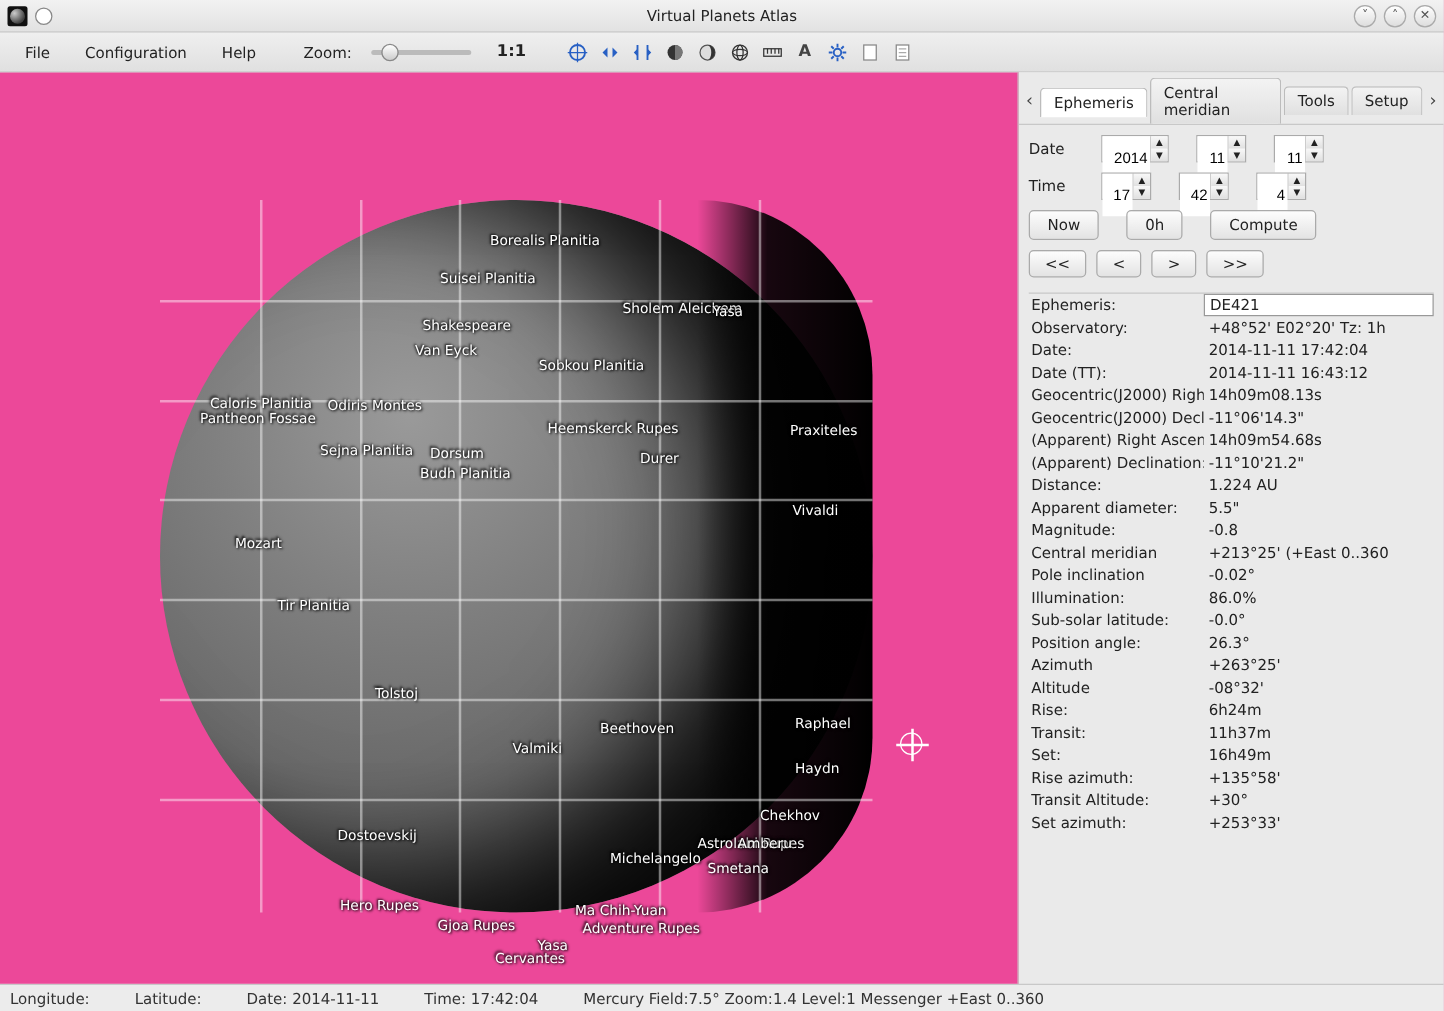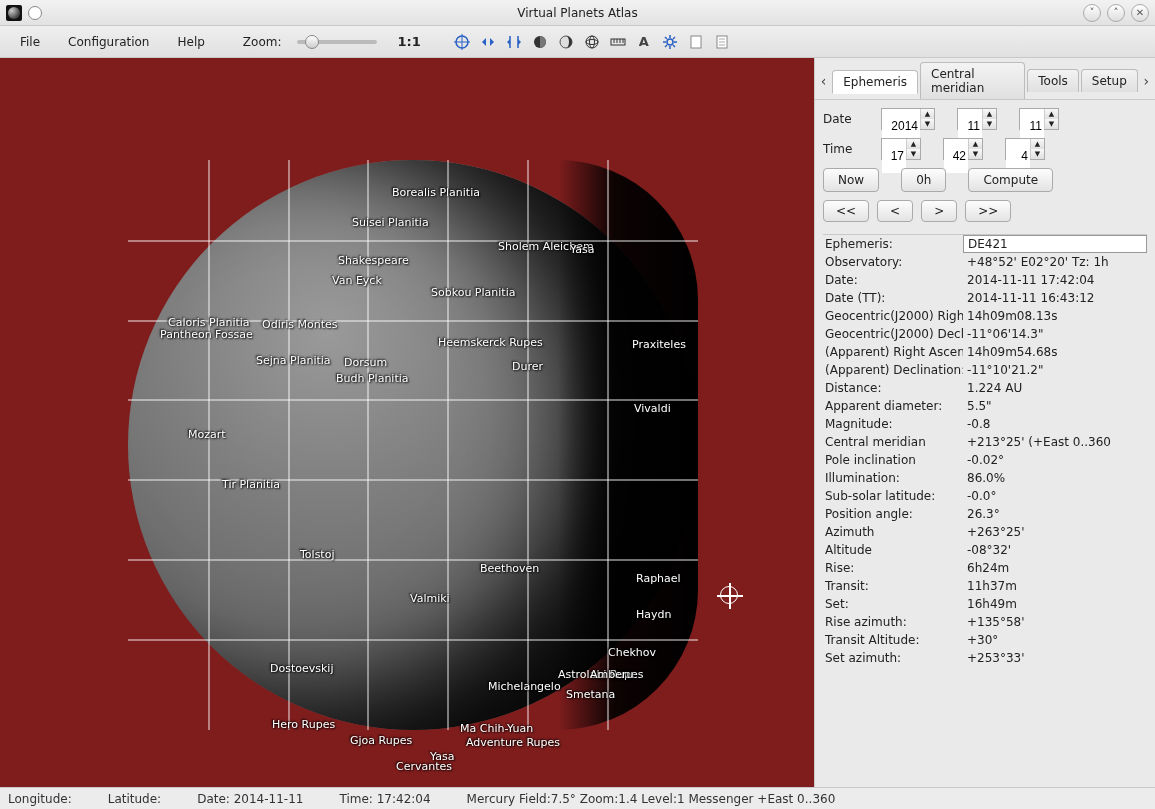--- a/index.html
+++ b/index.html
@@ -67,21 +67,21 @@
 }
 .zoom11 { font-weight:bold; margin:0 10px; font-size:13px; cursor:pointer;}
 .toolbtn {
   width:22px;height:22px;border:1px solid transparent;display:flex;align-items:center;justify-content:center;
   font-size:14px;color:#444;cursor:pointer;
 }
 .toolbtn svg{width:16px;height:16px;}
 
 .main { flex:1; display:flex; min-height:0; }
 .viewport {
-  flex:1; background:#7f1d1d; position:relative; overflow:hidden;
+  flex:1; background:#ec4899; position:relative; overflow:hidden;
   border-right:1px solid #c8c8c8;
 }
 .planet {
   position:absolute; left:128px; top:102px; width:570px; height:570px;
   border-radius:50%;
   background:
     radial-gradient(circle at 35% 30%, #9a9a9a 0%, #7f7f7f 30%, #6a6a6a 55%, #4a4a4a 75%, #222 95%),
     #555;
   box-shadow: inset -120px -20px 100px rgba(0,0,0,0.9);
 }
@@ -294,21 +294,21 @@
         <div class="feature-label" style="left: 632px; top: 280px;">Praxiteles</div>
         <div class="feature-label" style="left: 256px; top: 296px;">Sejna Planitia</div>
         <div class="feature-label" style="left: 344px; top: 298px;">Dorsum</div>
         <div class="feature-label" style="left: 336px; top: 314px;">Budh Planitia</div>
         <div class="feature-label" style="left: 512px; top: 302px;">Durer</div>
         <div class="feature-label" style="left: 634px; top: 344px;">Vivaldi</div>
         <div class="feature-label" style="left: 188px; top: 370px;">Mozart</div>
         <div class="feature-label" style="left: 222px; top: 420px;">Tir Planitia</div>
         <div class="feature-label" style="left: 300px; top: 490px;">Tolstoj</div>
         <div class="feature-label" style="left: 636px; top: 514px;">Raphael</div>
-        <div class="feature-label" style="left: 480px; top: 504px;">Beethoven</div>
+        <div class="feature-label" style="left: 480px; top: 518px;">Beethoven</div>
         <div class="feature-label" style="left: 410px; top: 534px;">Valmiki</div>
         <div class="feature-label" style="left: 636px; top: 550px;">Haydn</div>
         <div class="feature-label" style="left: 608px; top: 588px;">Chekhov</div>
         <div class="feature-label" style="left: 270px; top: 604px;">Dostoevskij</div>
         <div class="feature-label" style="left: 558px; top: 610px;">Astrolabi Rupes</div>
         <div class="feature-label" style="left: 590px; top: 610px;">Amberu</div>
         <div class="feature-label" style="left: 488px; top: 622px;">Michelangelo</div>
         <div class="feature-label" style="left: 566px; top: 630px;">Smetana</div>
         <div class="feature-label" style="left: 272px; top: 660px;">Hero Rupes</div>
         <div class="feature-label" style="left: 460px; top: 664px;">Ma Chih-Yuan</div>

